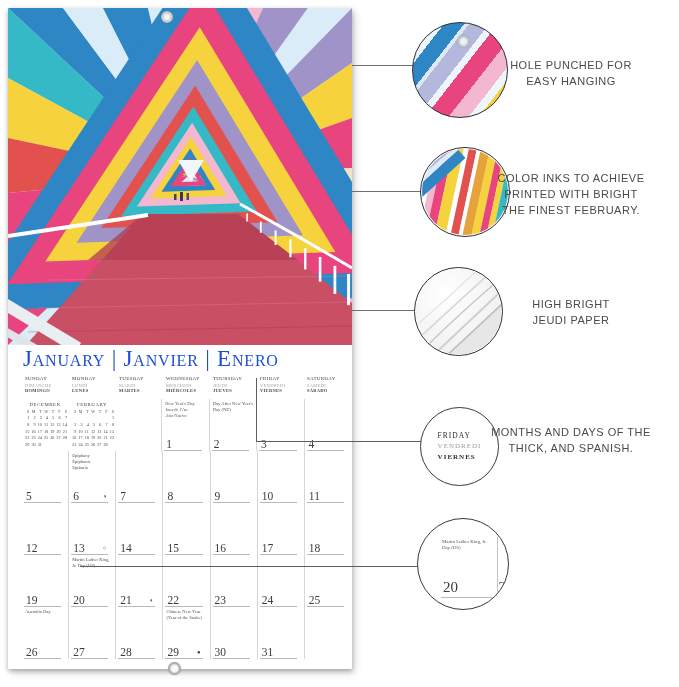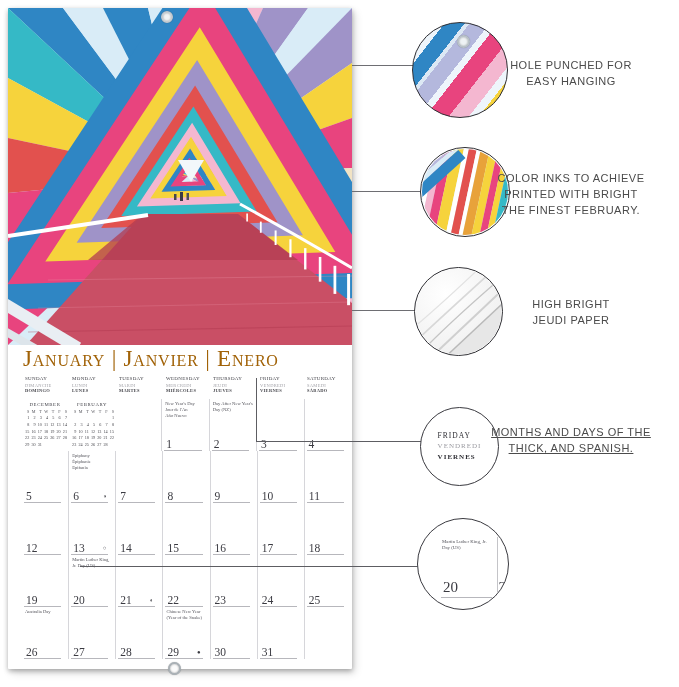--- a/index.html
+++ b/index.html
@@ -8,21 +8,21 @@
   
   #calendar-page{position:absolute;left:8px;top:8px;width:344px;height:661px;background:#ffffff;
     box-shadow:0 2px 5px rgba(0,0,0,.28),3px 4px 9px rgba(0,0,0,.14);border-radius:1px;}
   #photo{position:absolute;left:0;top:0;width:344px;height:337px;overflow:hidden;}
   #photo svg{display:block;}
   .punch{position:absolute;border-radius:50%;background:#f2f4f5;border:2px solid #c3cad0;
     box-shadow:0 0 2px rgba(0,0,0,.35) inset,0 0 1px rgba(0,0,0,.3);}
   #punch-top{left:153px;top:3px;width:8px;height:8px;}
   #punch-bottom{left:160px;top:654px;width:9px;height:9px;border-color:#aab1b6;background:#fbfbfb;}
   #cal-title{position:absolute;left:15px;top:338px;font-family:"Liberation Serif",serif;
-    font-variant:small-caps;font-size:23px;letter-spacing:.8px;color:#a16207;}
+    font-variant:small-caps;font-size:23px;letter-spacing:.8px;color:#1d4ed8;}
   
   #weekday-row{position:absolute;left:14px;top:368px;width:329px;display:flex;}
   .wd{flex:1;padding-left:3px;font-family:"Liberation Serif",serif;line-height:1.3;}
   .wd-en{font-size:5px;letter-spacing:.3px;color:#3d3d44;}
   .wd-fr{font-size:4.5px;letter-spacing:.3px;color:#a2a2a8;}
   .wd-es{font-size:4.5px;letter-spacing:.3px;color:#46464c;font-weight:bold;}
   
   #cal-grid{position:absolute;left:14px;top:391px;width:329px;}
   .cal-row{display:flex;height:52px;}
   .cal-cell{flex:1;position:relative;}
@@ -67,21 +67,21 @@
   #mlk-cell{position:absolute;left:21px;top:18px;width:58px;height:61px;border-right:1px solid #c4c4c8;}
   #mlk-holiday{position:absolute;top:2px;left:3px;right:3px;font-family:"Liberation Serif",serif;
     font-size:4.8px;line-height:1.35;color:#55555c;}
   #mlk-numrow{position:absolute;left:2px;right:5px;bottom:0;height:19px;border-bottom:1px solid #b7b7bc;}
   #mlk-num{font-family:"Liberation Serif",serif;font-size:15px;color:#3a3a41;position:absolute;bottom:1px;left:2px;}
   #mlk-next{position:absolute;right:2px;bottom:13px;font-family:"Liberation Serif",serif;
     font-size:15px;color:#3a3a41;}
   
   .caption{position:absolute;left:483px;width:176px;text-align:center;font-size:11px;
     letter-spacing:.5px;line-height:16px;color:#4b4b4b;}
-  #cap-0{top:57px;} #cap-1{top:170px;} #cap-2{top:296px;} #cap-3{top:424px;text-decoration:underline;} #cap-4{top:547px;}
+  #cap-0{top:57px;} #cap-1{top:170px;} #cap-2{top:296px;} #cap-3{top:424px;} #cap-4{top:547px;}
 </style>
 </head>
 <body>
 
 <div id="stage">
 
   <div id="calendar-page">
     <div id="photo">
       <svg id="tunnel" width="344" height="337" viewBox="0 0 344 337">
           <rect x="0" y="0" width="344" height="337" fill="#d9ecf7"></rect>

